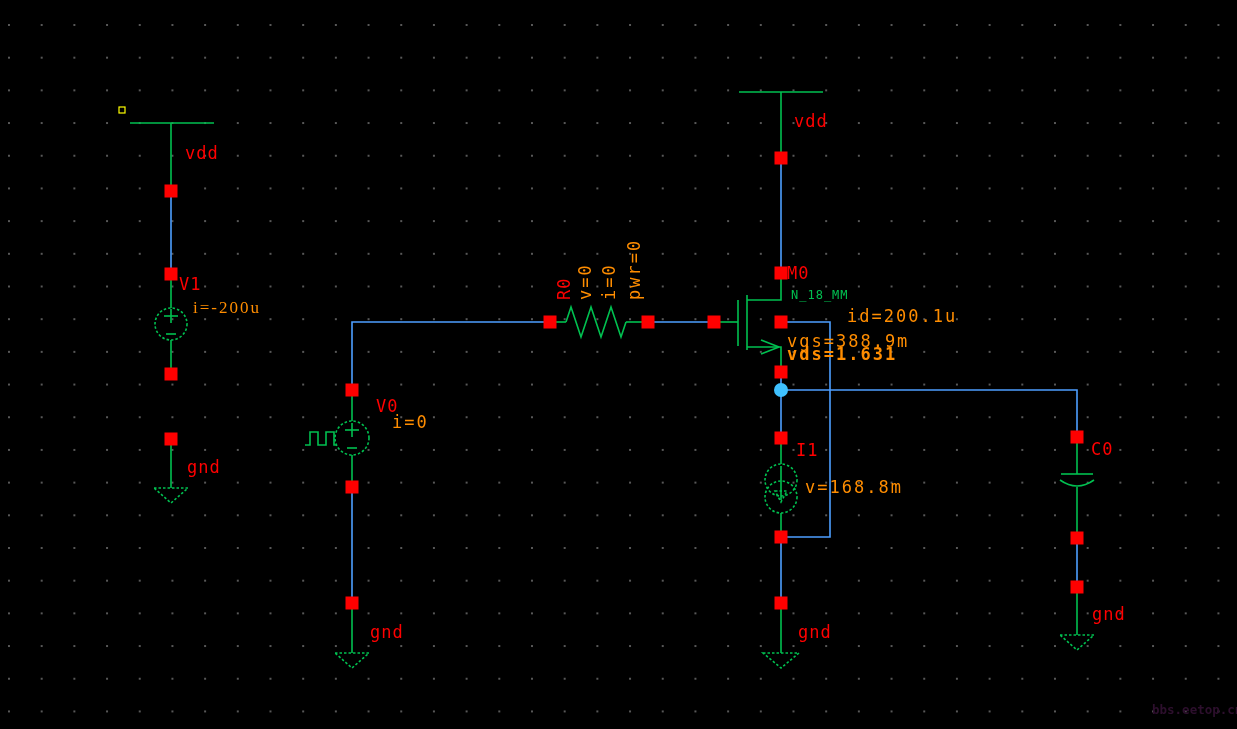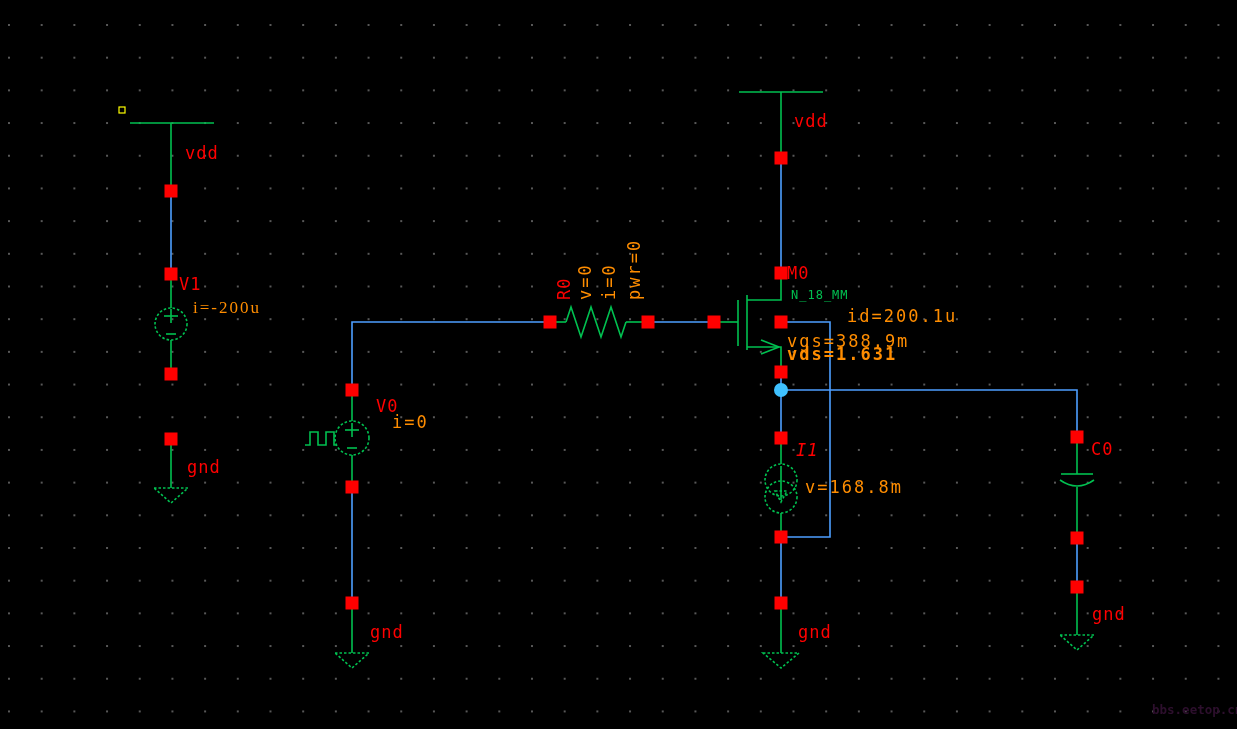--- a/index.html
+++ b/index.html
@@ -168,21 +168,21 @@
   <div class="lbl org rot" style="left:601px;top:300px;">i=0</div>
   <div class="lbl org rot" style="left:626px;top:300px;">pwr=0</div>
 
   <div class="lbl red" style="left:794px;top:113px;">vdd</div>
   <div class="lbl red" style="left:787px;top:265px;">M0</div>
   <div class="lbl grn" style="left:791px;top:289px;text-align:right;">N_18_MM</div>
   <div class="lbl org" style="left:819px;top:308px;margin-left:28px;">id=200.1u</div>
   <div class="lbl org" style="left:787px;top:333px;">vgs=388.9m</div>
   <div class="lbl org" style="left:787px;top:346px;font-weight:bold;">vds=1.631</div>
 
-  <div class="lbl red" style="left:796px;top:442px;font-style:italic;">I1</div>
+  <div class="lbl red" style="left:796px;top:442px;">I1</div>
   <div class="lbl org" style="left:805px;top:465px;margin-top:14px;">v=168.8m</div>
   <div class="lbl red" style="left:798px;top:624px;">gnd</div>
 
   <div class="lbl red" style="left:1091px;top:441px;">C0</div>
   <div class="lbl red" style="left:1092px;top:606px;">gnd</div>
 
   <div class="lbl wm" style="left:1152px;top:704px;">bbs.eetop.cn</div>
 </div>
 
 </body></html>

